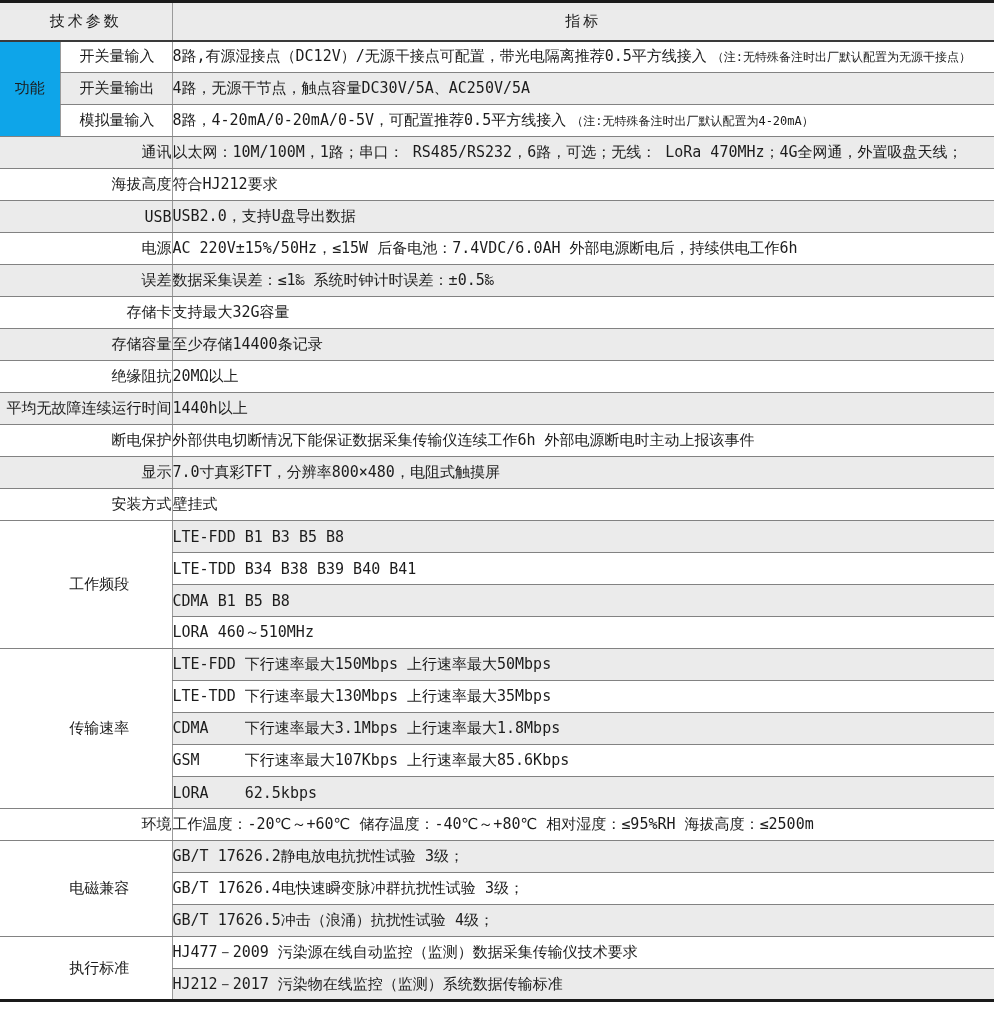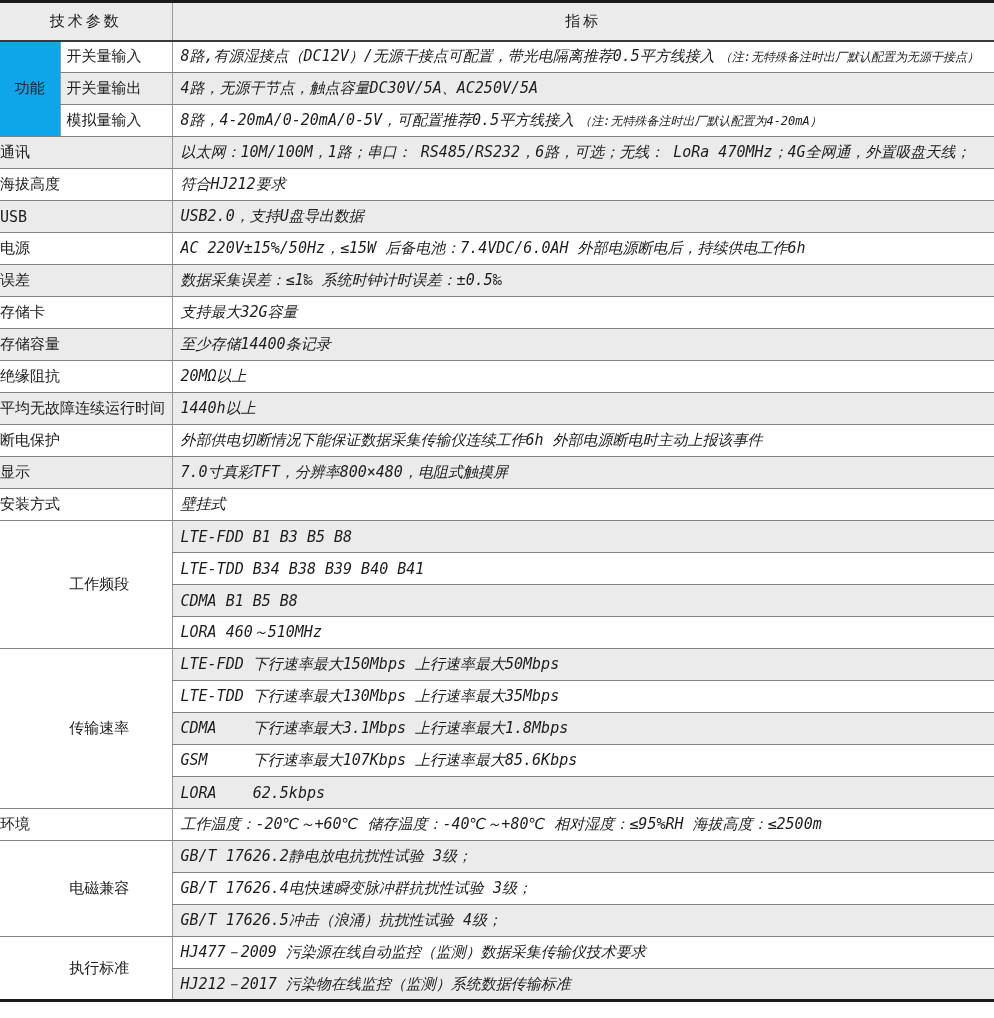--- a/index.html
+++ b/index.html
@@ -46,48 +46,47 @@
   td.hdr {
     height: 39px;
     text-align: center;
     letter-spacing: 3px;
     border-bottom: 2px solid var(--header-rule);
     margin-left: 36px;
   }
   td.hdr.ind { border-left: 1px solid var(--column-line); }
 
   td.lab {               
-    text-align: left;
+    text-align: right;
     border-bottom: 1px solid var(--row-line);
   }
   td.glab {              
     background: #0ea5e9;
     text-align: center;
     border-bottom: 1px solid var(--row-line);
   }
   td.slab {              
     background: #ffffff;
     text-align: center;
     border-bottom: 1px solid var(--row-line);
     padding-left: 27px;
   }
   td.sub {               
     text-align: left;
-    padding-left: 6px;
+    padding-left: 19px;
     border-left: 1px solid var(--column-line);
     border-bottom: 1px solid var(--row-line);
   }
   td.val {
     text-align: left;
-    padding-left: 8px;
+    padding-left: 0;
     padding-right: 6px;
     white-space: pre;
     border-left: 1px solid var(--column-line);
     border-bottom: 1px solid var(--row-line);
-    font-style: italic;
   }
   .note {
     font-size: 12px;
     margin-left: 5px;
   }
 </style>
 </head>
 <body>
 
 <table class="spec">

